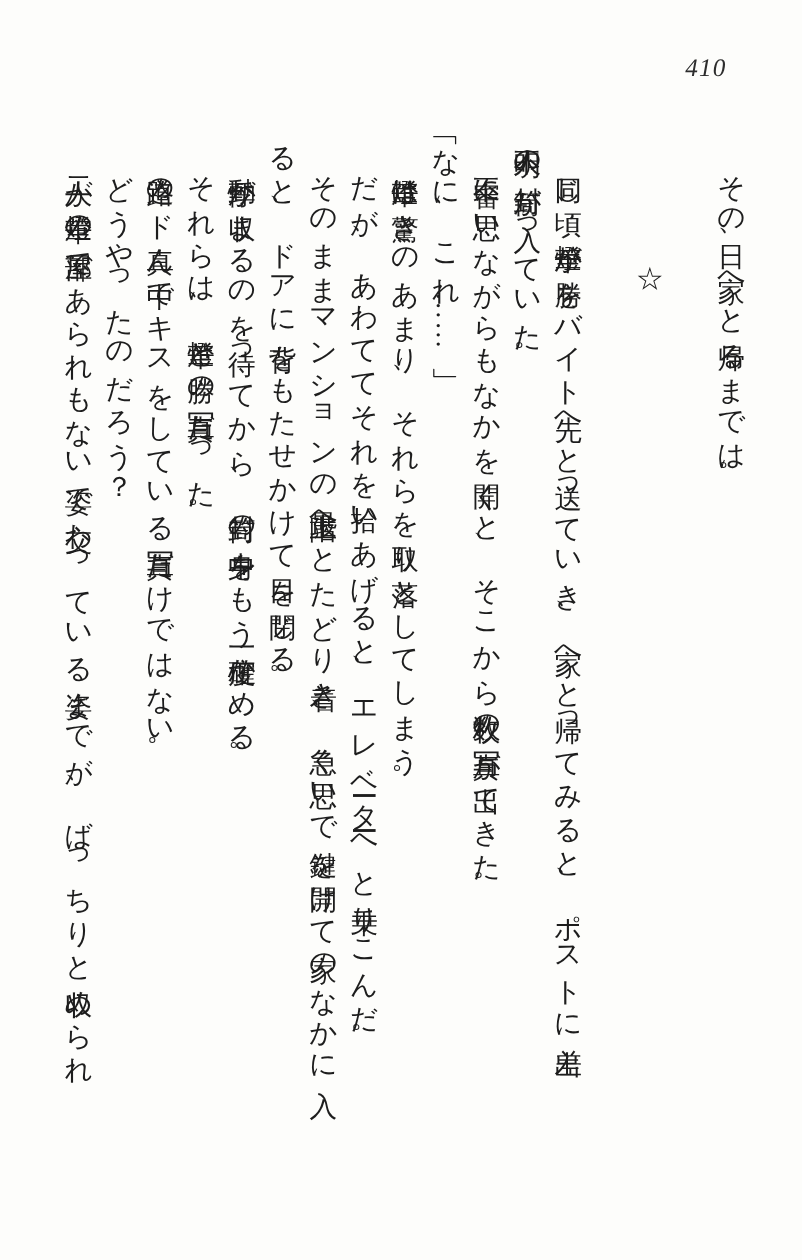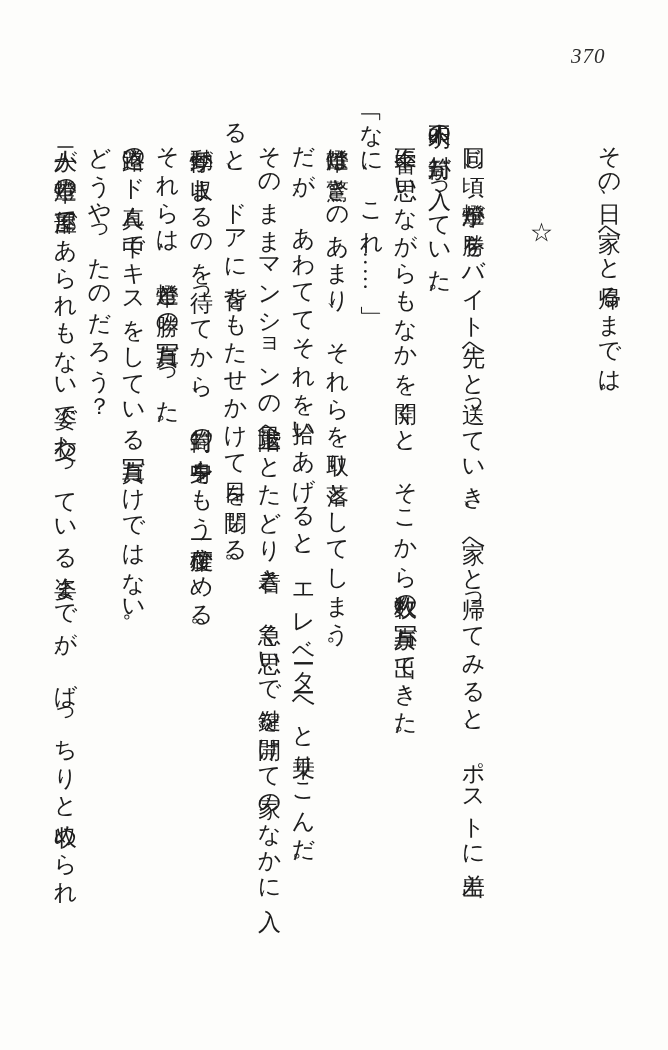--- a/index.html
+++ b/index.html
@@ -42,21 +42,21 @@
   }
   
   .tline:empty::after {
     content: "\00a0";
   }
 </style>
 </head>
 <body>
 
 <div class="page">
-  <div class="page-number">370</div>
+  <div class="page-number">410</div>
   <div class="text-block" id="text-block">
       <div class="tline">　その日、家へと帰るまでは。</div>
       <div class="tline"></div>
       <div class="tline">　　　　☆</div>
       <div class="tline"></div>
       <div class="tline">　同じ頃、燈華が勝をバイト先へと送っていき、家へと帰ってみると、ポストに差出</div>
       <div class="tline">人不明の封筒が入っていた。</div>
       <div class="tline">　不審に思いながらもなかを開くと、そこから数枚の写真が出てきた。</div>
       <div class="tline">「なに、これ……」</div>
       <div class="tline">　燈華は驚きのあまり、それらを取り落としてしまう。</div>

